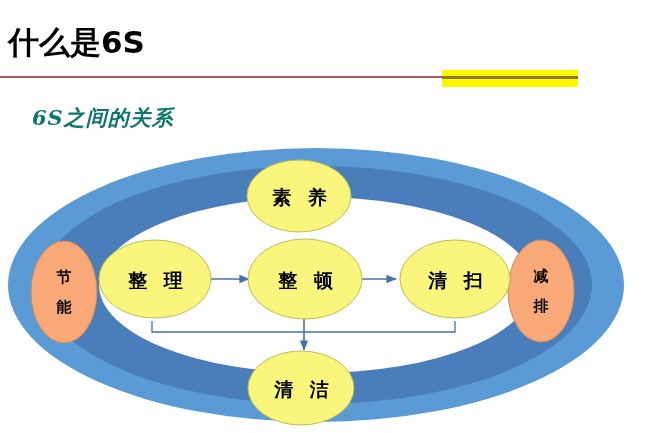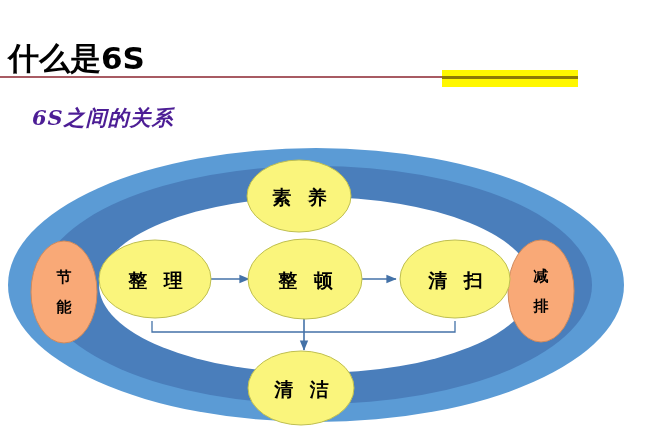--- a/index.html
+++ b/index.html
@@ -12,21 +12,21 @@
     height: 433px;
     position: relative;
     overflow: hidden;
     font-family: "DejaVu Sans", "Liberation Sans", sans-serif;
   }
 
   
   #slide-title {
     position: absolute;
     left: 8px;
-    top: 39px;
+    top: 23px;
     font-size: 31px;
     font-weight: bold;
     color: #000000;
     letter-spacing: 0px;
     line-height: 38px;
     white-space: nowrap;
     font-family: "DejaVu Sans", "Liberation Sans", sans-serif;
   }
 
   #title-rule {
@@ -55,21 +55,21 @@
     background: #8C7A05;
   }
 
   #subtitle {
     position: absolute;
     left: 32px;
     top: 104px;
     font-size: 21px;
     font-weight: bold;
     font-style: italic;
-    color: #4c1d95;
+    color: #0f766e;
     white-space: nowrap;
     letter-spacing: 1px;
     font-family: "DejaVu Serif", "Liberation Serif", serif;
   }
 
   
   #diagram {
     position: absolute;
     left: 0px;
     top: 146px;

